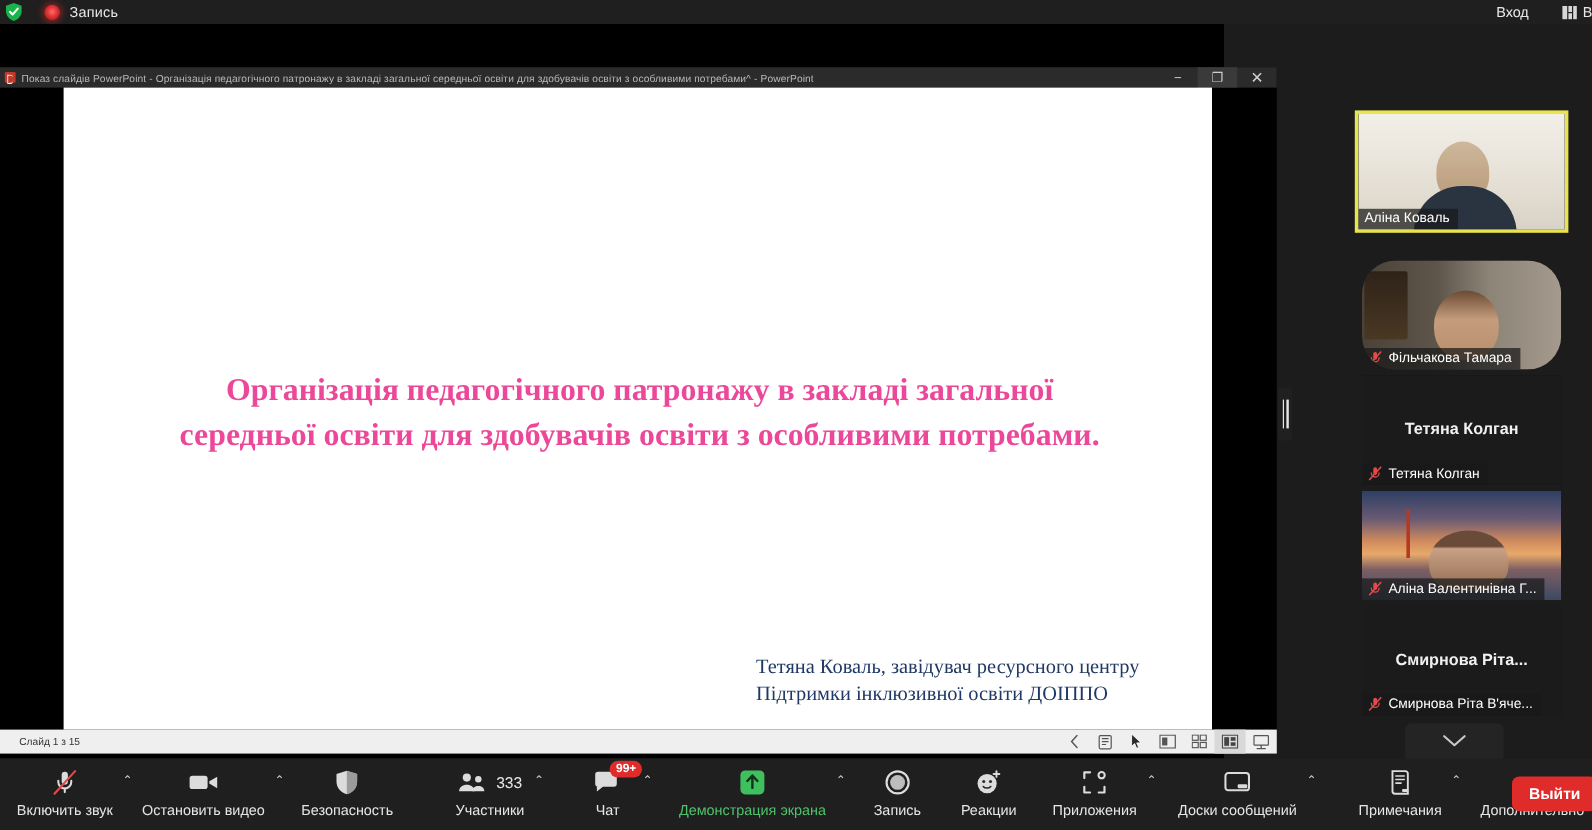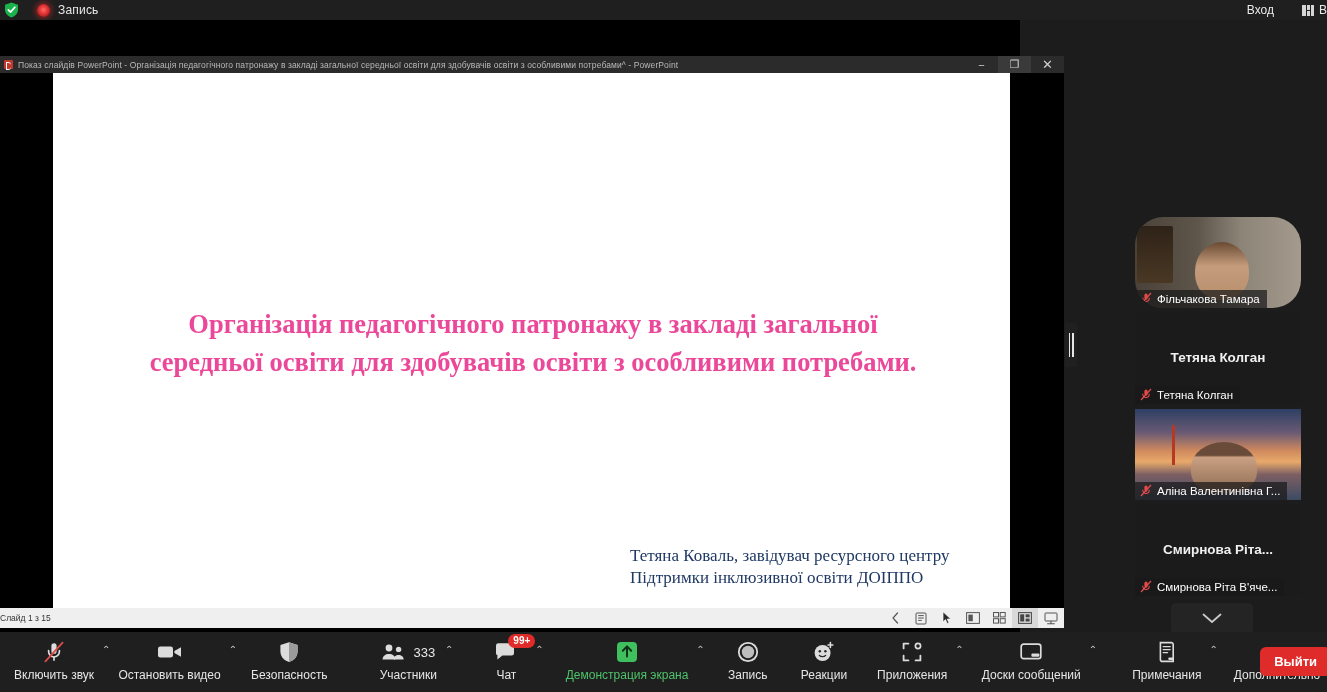--- a/index.html
+++ b/index.html
@@ -85,21 +85,21 @@
   }
   .slide-author {
     position: absolute; left: 577px; top: 472px; width: 360px;
     font-family: "Liberation Serif", serif;
     font-size: 17px; line-height: 22px; color: #1f3864;
   }
   .ppt-statusbar {
     position: absolute; left: 0; bottom: 0; width: 1064px; height: 20px;
     background: #efefef; display: flex; align-items: center;
   }
-  .ppt-slidecount { color: #333; font-size: 8.5px; padding-left: 0; }
+  .ppt-slidecount { color: #333; font-size: 8.5px; padding-left: 16px; }
   .sb-tools { margin-left: auto; display: flex; align-items: center; }
   .sb-tools > div {
     width: 26px; height: 20px; display: flex; align-items: center; justify-content: center;
     color: #4a4a4a;
   }
   .sb-tools .active { background: #d9d9d9; }
 
   .drag-handle {
     position: absolute; left: 1065px; top: 323px; width: 12px; height: 44px;
     background: #202020; border-radius: 2px;
@@ -304,20 +304,26 @@
     </div>
   </div>
 
   <div class="drag-handle">
     <i></i>
     <i></i>
   </div>
 
   <div class="strip">
 
+    <div class="tile active" style="top:75px;height:96px;">
+      <div class="tile-thumb ph-alina"></div>
+      <div class="tile-name">
+        <span>Аліна Коваль</span>
+      </div>
+    </div>
 
     <div class="tile" style="top:197px;height:91px;border-radius:28px;">
       <div class="tile-thumb ph-tamara"></div>
       <div class="tile-name">
         <span class="mute-ico">
           <svg width="12" height="13" viewBox="0 0 12 13">
               <path d="M6 1.4a1.6 1.6 0 0 1 1.6 1.6v3.1A1.6 1.6 0 0 1 6 7.7 1.6 1.6 0 0 1 4.4 6.1V3A1.6 1.6 0 0 1 6 1.4Z" fill="#e34b4b"></path>
               <path d="M2.8 5.7v.6A3.2 3.2 0 0 0 6 9.5a3.2 3.2 0 0 0 3.2-3.2v-.6" stroke="#e34b4b" stroke-width="1.1" fill="none"></path>
               <path d="M1 12 L11 1" stroke="#e34b4b" stroke-width="1.3"></path>
             </svg>

